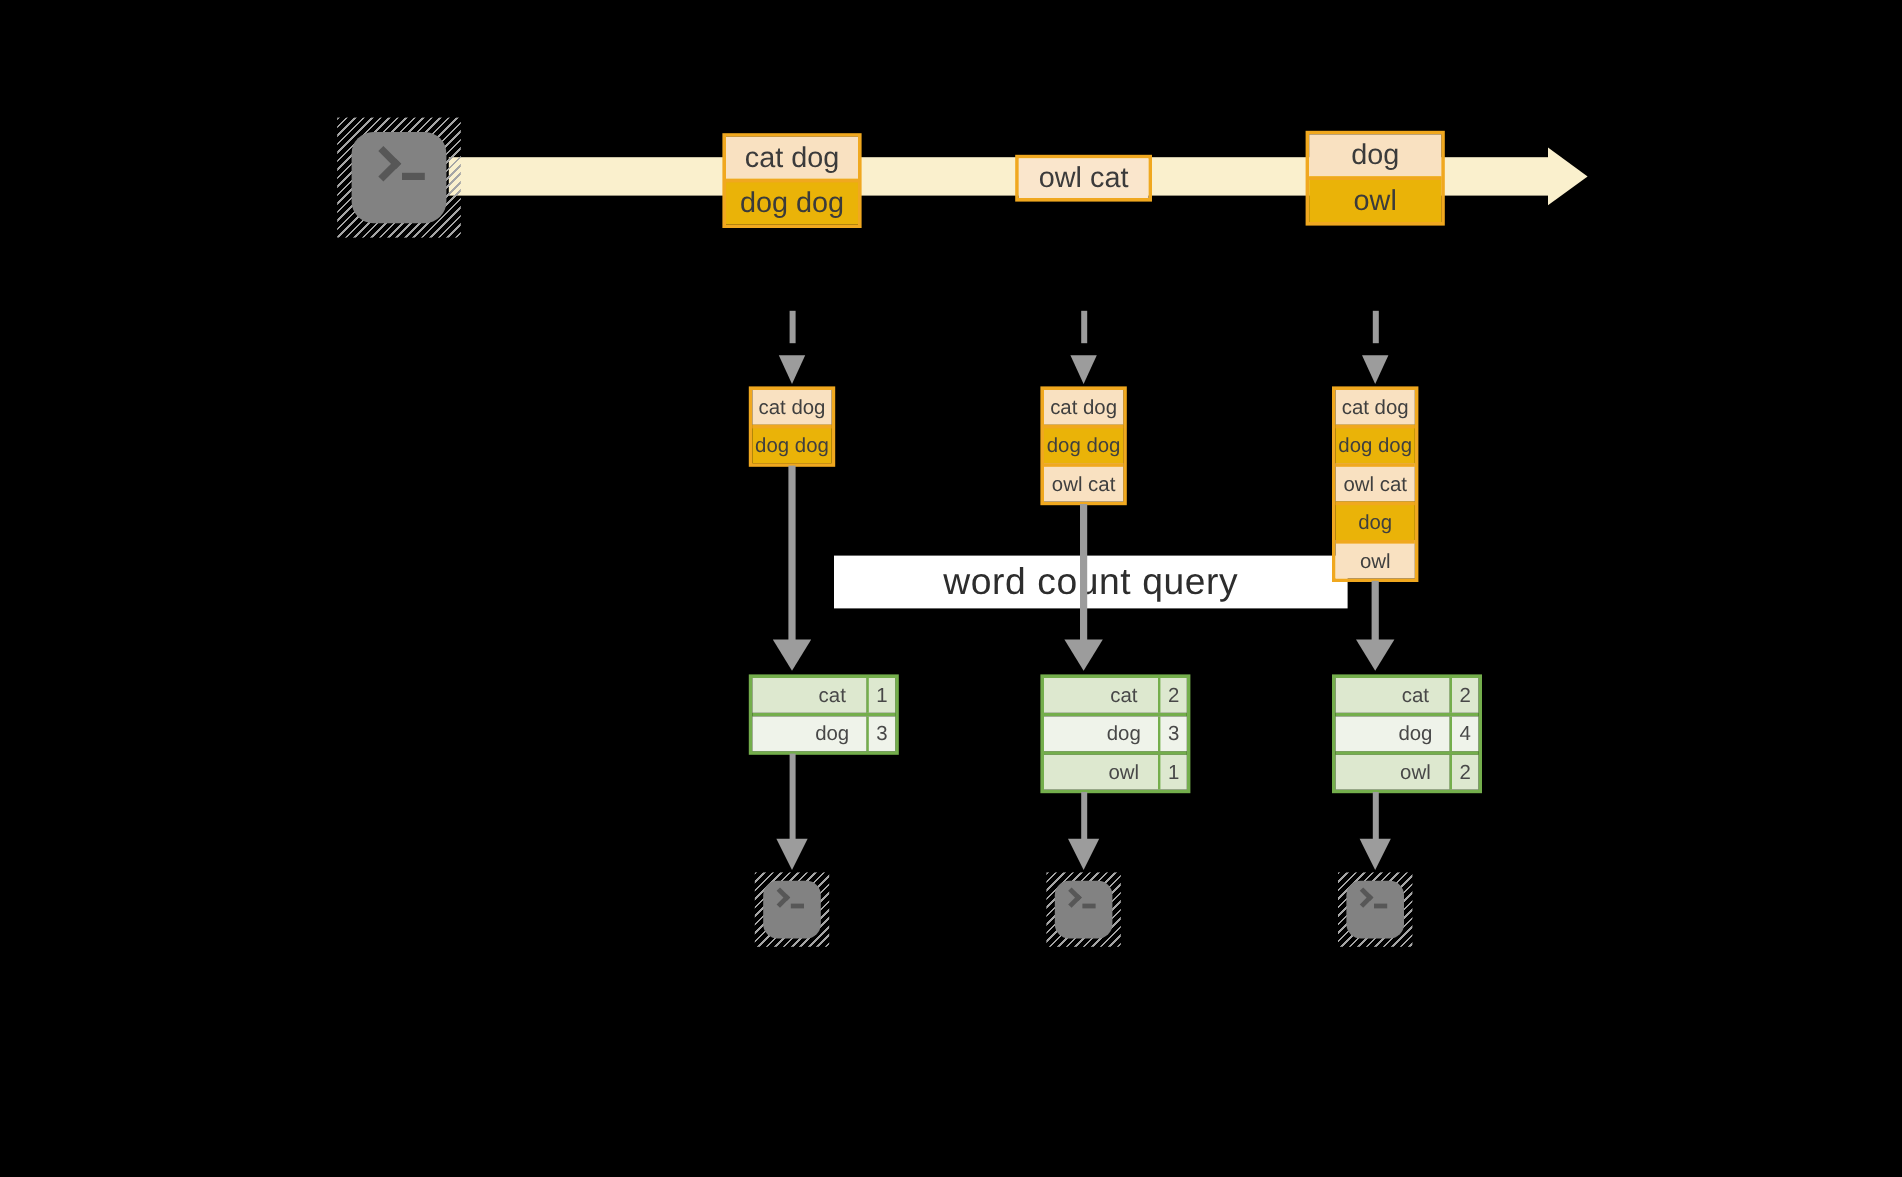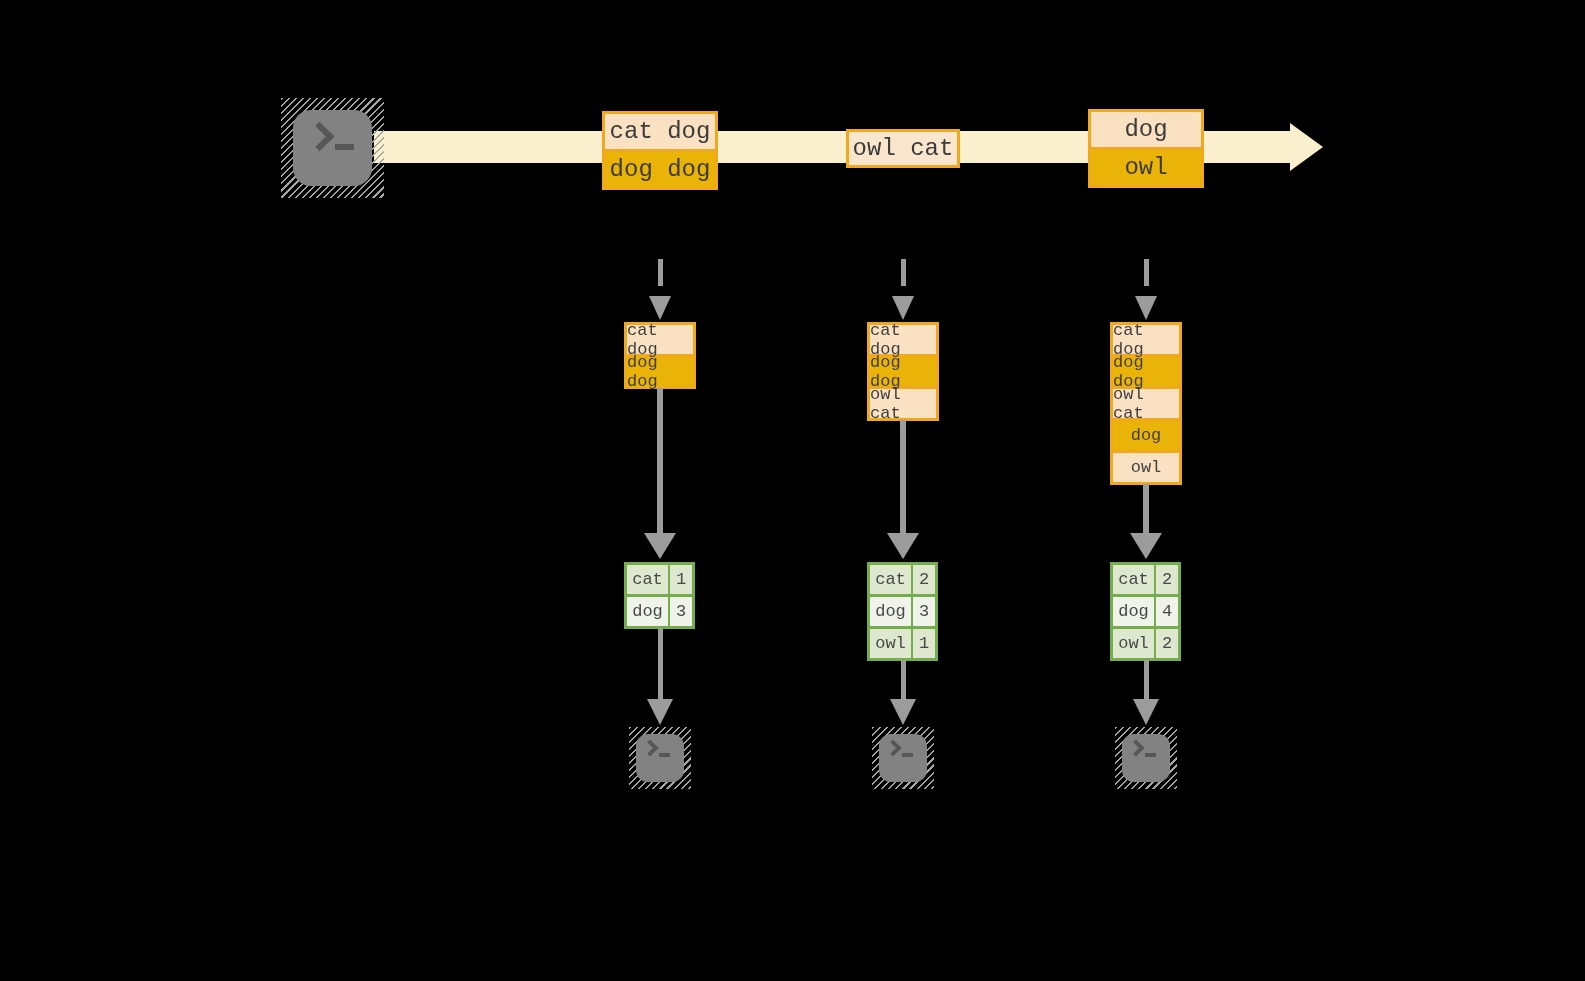--- a/index.html
+++ b/index.html
@@ -1,18 +1,18 @@
 <!DOCTYPE html>
 <html><head>
 <meta charset="utf-8">
 <style>
   html,body { margin:0; padding:0; background:#000; }
   .canvas {
     position:relative; width:1585px; height:981px; background:#000;
-    font-family:Liberation Mono, monospace; overflow:hidden;
+    font-family:Liberation Sans, sans-serif; overflow:hidden;
   }
   
   .colx1 { --cx:660px; }
   .colx2 { --cx:903px; }
   .colx3 { --cx:1146px; }
 
   
   .stream-band { position:absolute; left:374px; top:131px; width:916px; height:32px; background:#FAF0CD; }
   .stream-head { position:absolute; left:1290px; top:123px; width:0; height:0;
                  border-left:33px solid #FAF0CD; border-top:24px solid transparent; border-bottom:24px solid transparent; }
@@ -70,21 +70,21 @@
   .banner { position:absolute; left:695px; top:463px; width:428px; height:44px; background:#ffffff; z-index:1;
             display:flex; align-items:center; justify-content:center;
             font-size:31px; color:#2d2d2d; letter-spacing:0.5px; }
 
   
   .count-table { position:absolute; left:calc(var(--cx) - 36px); top:562px; border:3px solid #74AE4C; z-index:2; }
   .trow { display:flex; }
   .trow + .trow { border-top:3px solid #74AE4C; }
   .cell { height:29px; display:flex; align-items:center; justify-content:center;
           font-size:17px; color:#484848; }
-  .cell.word { width:41px; }
+  .cell.word { width:57px;padding-left:38px; }
   .cell.num  { width:22px; border-left:2px solid #74AE4C; }
   .trow.odd  .cell { background:#DDE8CF; }
   .trow.even .cell { background:#EFF3EA; }
 </style>
 </head>
 <body>
 
 <div class="canvas">
 
   <div class="stream-band"></div>
@@ -102,20 +102,21 @@
     <div class="row cream">dog dog</div>
   </div>
   <div class="event-box" id="e2">
     <div class="row peach2">owl cat</div>
   </div>
   <div class="event-box" id="e3">
     <div class="row peach">dog</div>
     <div class="row cream">owl</div>
   </div>
 
+  <div class="banner">word count query</div>
 
   <div class="dash colx1"></div>
   <div class="dash-head colx1"></div>
   <div class="stack colx1">
     <div class="srow peach">cat dog</div>
     <div class="srow cream">dog dog</div>
   </div>
   <div class="vline colx1 ml1"></div>
   <div class="vhead colx1 mh"></div>
   <div class="count-table colx1">

